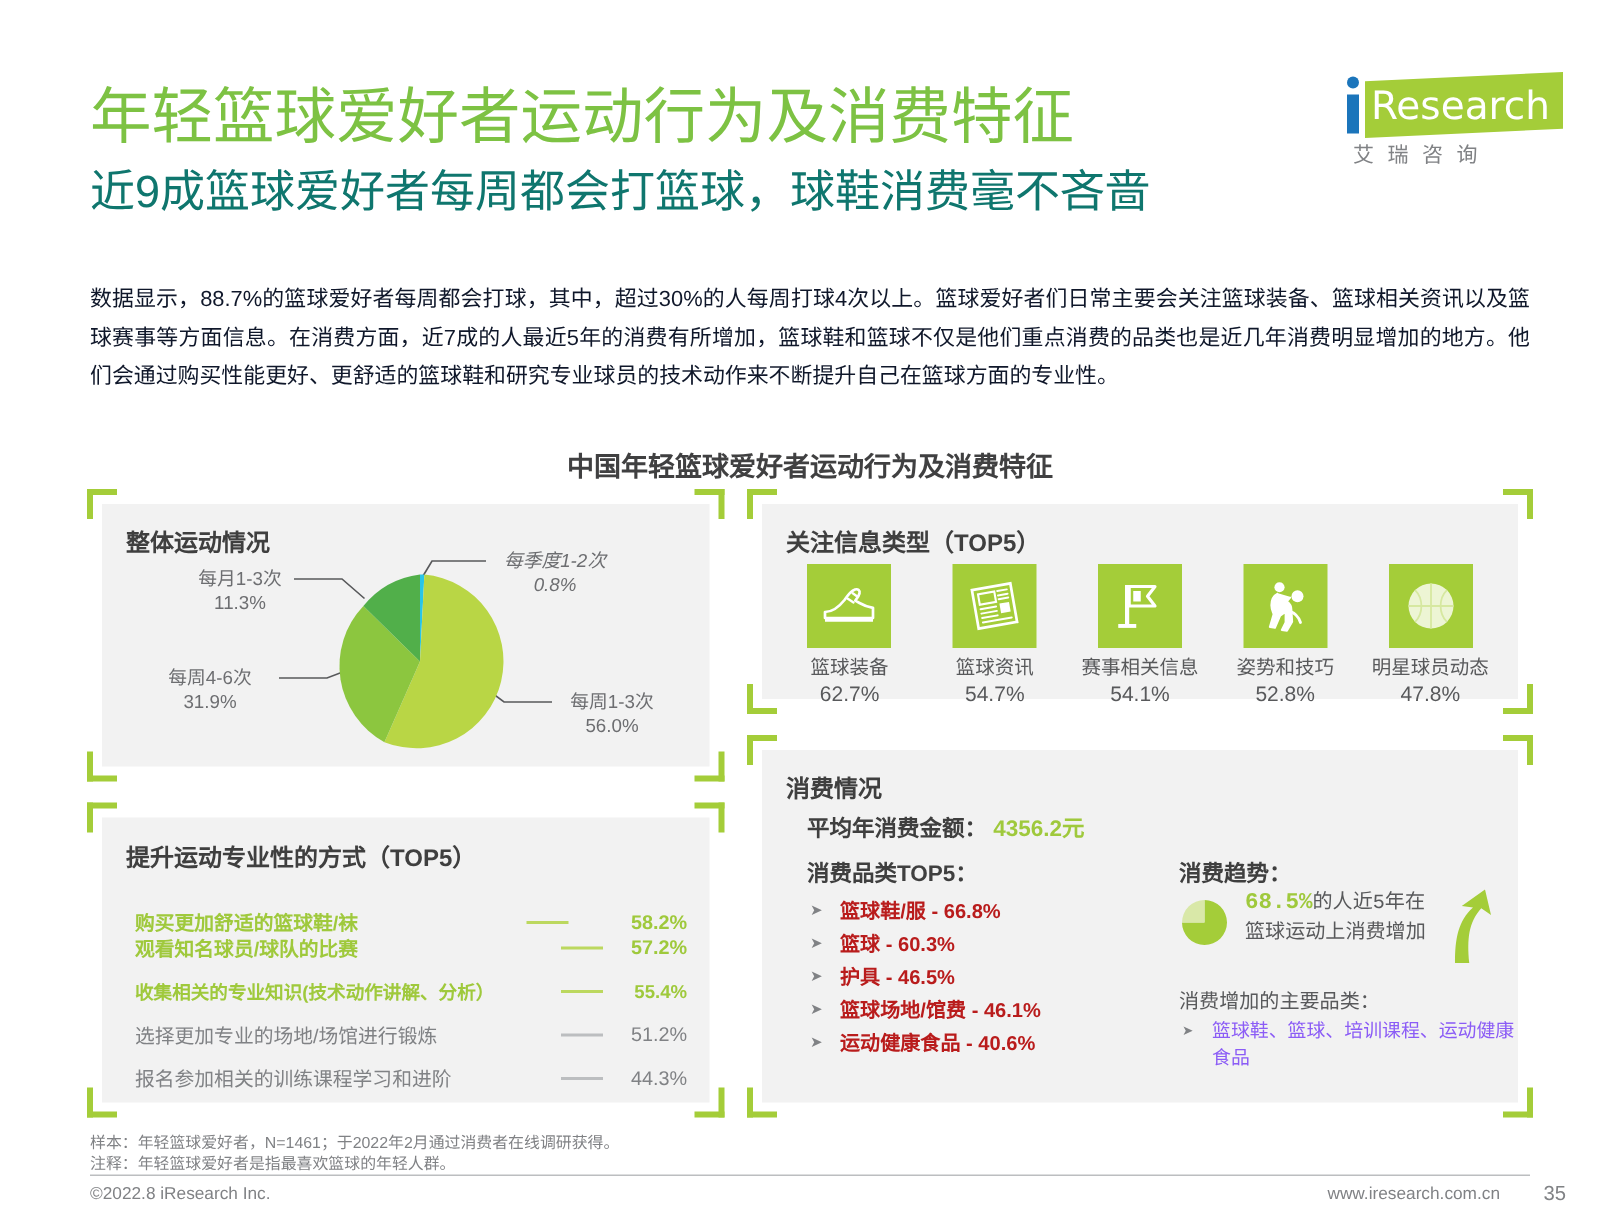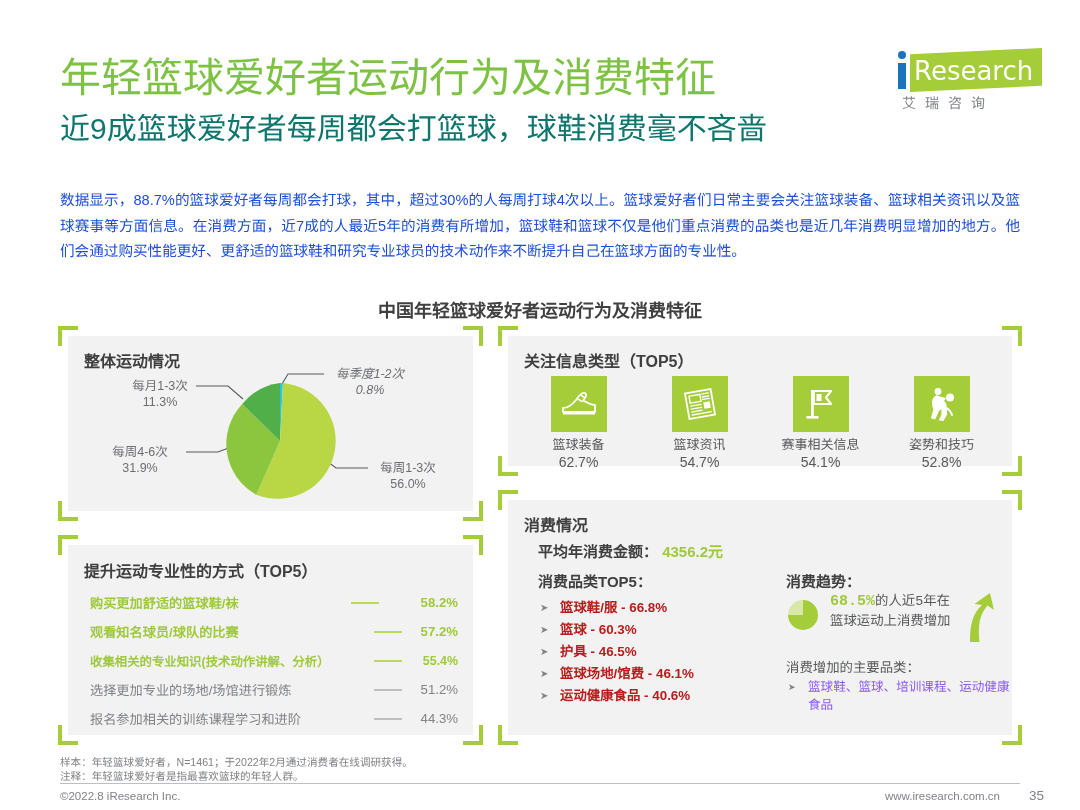--- a/index.html
+++ b/index.html
@@ -46,21 +46,21 @@
     font-family:"DejaVu Sans",sans-serif;letter-spacing:0px;
   }
   .logo-cn{
     position:absolute;left:10px;top:44px;width:140px;
     font-size:14px;color:#808285;letter-spacing:9px;text-align:left;
   }
 
   
   .intro{
     position:absolute;left:60px;top:188px;width:960px;
-    font-size:14.6px;line-height:25.5px;color:#1d4ed8;text-align:justify;
+    font-size:14.6px;line-height:25.5px;color:#0f172a;text-align:justify;
   }
 
   
   .chart-title{
     position:absolute;left:0;top:296px;width:1080px;text-align:center;
     font-size:18px;font-weight:bold;color:#404041;
   }
 
   
   .panel{position:absolute;background:#f2f2f2;}
@@ -220,21 +220,21 @@
       </div>
     <div class="br br2" style="right:-10px;bottom:-10px;">
         <i class="h"></i>
         <i class="v"></i>
       </div>
   </div>
 
   <div class="panel" id="methods-panel">
     <div class="panel-title">提升运动专业性的方式（TOP5）</div>
 
-    <div class="mrow hi" style="top:44px;gap:23px;">
+    <div class="mrow hi" style="top:56px;gap:23px;">
       <span class="nm">购买更加舒适的篮球鞋/袜</span>
       <span class="dash"></span>
       <span class="pct">58.2%</span>
     </div>
     <div class="mrow hi" style="top:73px;">
       <span class="nm">观看知名球员/球队的比赛</span>
       <span class="dash"></span>
       <span class="pct">57.2%</span>
     </div>
     <div class="mrow hi" style="top:102px;font-size:12.4px;justify-content:space-between;">
@@ -322,20 +322,35 @@
             <circle cx="13" cy="6.5" r="3.4" fill="#ffffff"></circle>
             <circle cx="25" cy="12.5" r="4" fill="#ffffff"></circle>
             <path d="M12 10.5 C9 12 7.5 15 7.5 18.5 C7.5 21 8.5 23 9 24.5 L6.5 33 L10 33.6 L13.5 25.5 L17 23 L17 30 L14.5 35 L18 35.5 L21.5 29.5 L21 21.5 C21 19 19.5 17 18 16 L20.5 13" fill="#ffffff" stroke="#ffffff" stroke-width="1.2" stroke-linejoin="round"></path>
             <path d="M19 22 C23 23.5 26 26.5 27 30" fill="none" stroke="#ffffff" stroke-width="1.9" stroke-linecap="round"></path>
           </svg>
         </div>
         <div class="ilbl">姿势和技巧</div>
         <div class="ipct">52.8%</div>
       </div>
 
+      <div class="icell">
+        <div class="itile">
+          <svg width="38" height="38" viewBox="0 0 38 38">
+            <circle cx="19" cy="19" r="15" fill="#edf5d4"></circle>
+            <g stroke="#d6e8a0" stroke-width="1.2" fill="none">
+              <path d="M19 4 L19 34"></path>
+              <path d="M4 19 L34 19"></path>
+              <path d="M8.4 8.4 C14 14 14 24 8.4 29.6"></path>
+              <path d="M29.6 8.4 C24 14 24 24 29.6 29.6"></path>
+            </g>
+          </svg>
+        </div>
+        <div class="ilbl">明星球员动态</div>
+        <div class="ipct">47.8%</div>
+      </div>
 
     </div>
 
     <div class="br tl" style="left:-10px;top:-10px;">
         <i class="h"></i>
         <i class="v"></i>
       </div>
     <div class="br tr" style="right:-10px;top:-10px;">
         <i class="h"></i>
         <i class="v"></i>

